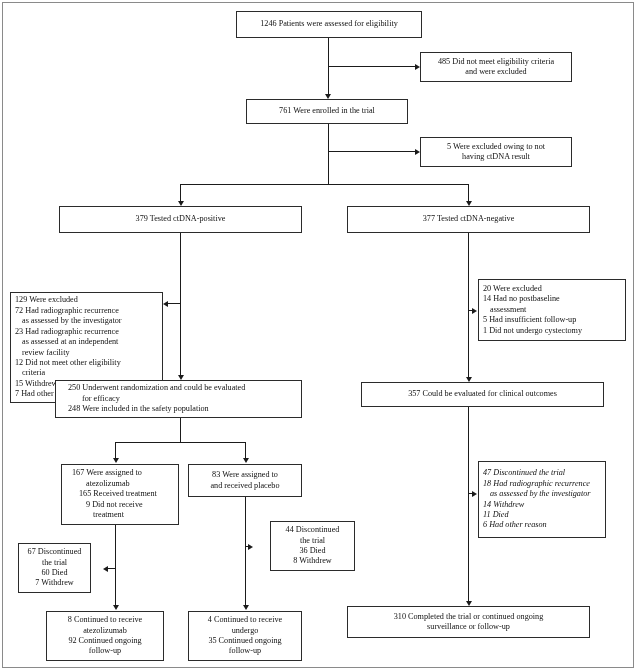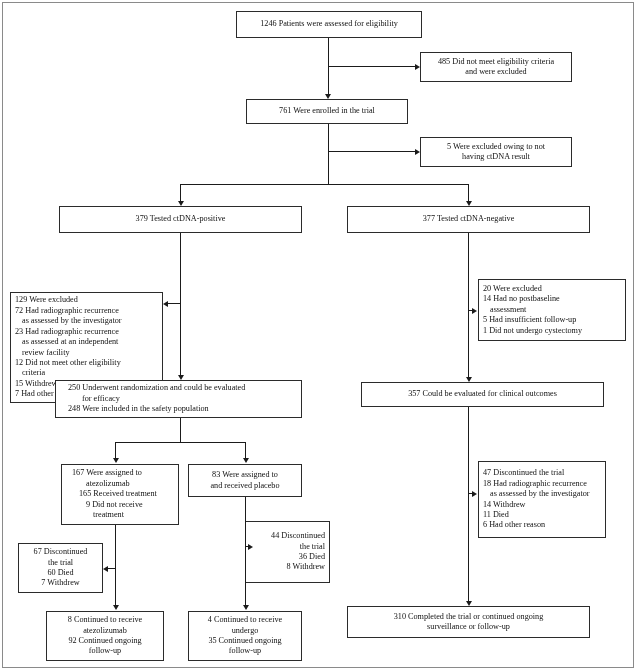--- a/index.html
+++ b/index.html
@@ -153,37 +153,37 @@
     <span class="ln" style="padding-left:7px;">165 Received treatment</span>
     <span class="ln" style="padding-left:14px;">9 Did not receive</span>
     <span class="ln" style="padding-left:21px;">treatment</span>
   </div>
 
   <div class="node center" style="left:188px; top:464px; width:114px; height:33px;">
     <span class="ln">83 Were assigned to</span>
     <span class="ln">and received placebo</span>
   </div>
 
-  <div class="node left" style="left:478px; top:461px; width:128px; height:77px;">
+  <div class="node left" style="left:478px; top:461px; width:128px; height:77px;font-style:italic;">
     <span class="ln">47 Discontinued the trial</span>
     <span class="ln ind1">18 Had radiographic recurrence</span>
     <span class="ln ind2">as assessed by the investigator</span>
     <span class="ln ind1">14 Withdrew</span>
     <span class="ln ind1">11 Died</span>
     <span class="ln ind1">6 Had other reason</span>
   </div>
 
-  <div class="node center" style="left:245px; top:521px; width:85px; height:62px;align-items:flex-end;">
+  <div class="node center" style="left:270px; top:521px; width:85px; height:50px;">
     <span class="ln">44 Discontinued</span>
     <span class="ln">the trial</span>
     <span class="ln">36 Died</span>
     <span class="ln">8 Withdrew</span>
   </div>
 
-  <div class="node center" style="left:18px; top:543px; width:85px; height:50px;">
+  <div class="node center" style="left:18px; top:543px; width:73px; height:50px;">
     <span class="ln">67 Discontinued</span>
     <span class="ln">the trial</span>
     <span class="ln">60 Died</span>
     <span class="ln">7 Withdrew</span>
   </div>
 
   <div class="node center" style="left:46px; top:611px; width:118px; height:50px;">
     <span class="ln">8 Continued to receive</span>
     <span class="ln">atezolizumab</span>
     <span class="ln">92 Continued ongoing</span>

